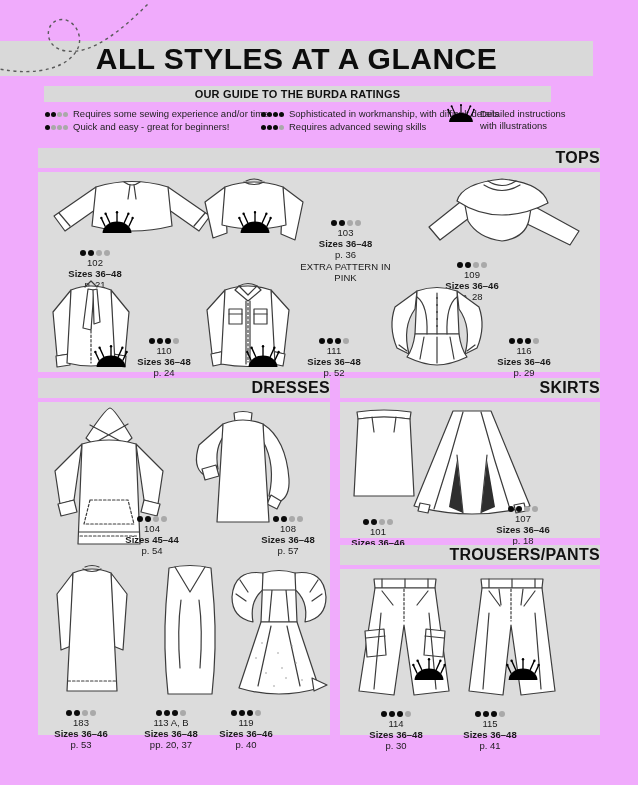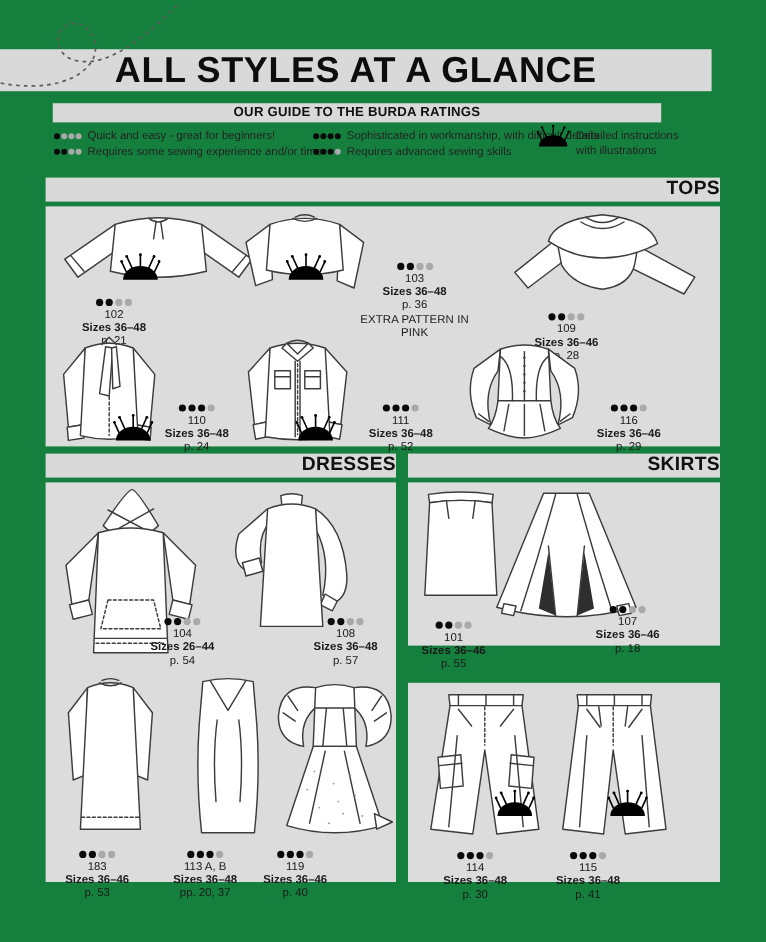--- a/index.html
+++ b/index.html
@@ -1,17 +1,17 @@
 <!DOCTYPE html>
 <html><head>
 <meta charset="utf-8">
 <style>
   html,body{margin:0;padding:0;background:#fff;}
   #page{
-    position:relative;width:638px;height:785px;background:#15803d;overflow:hidden;
+    position:relative;width:638px;height:785px;background:#f0abfc;overflow:hidden;
     font-family:"Liberation Sans",sans-serif;color:#111;
   }
   .abs{position:absolute;}
   .bar{position:absolute;background:#d9d9d9;}
   .box{position:absolute;background:#dcdcdc;}
   .main-title{
     font-size:30px;font-weight:bold;text-align:center;line-height:35px;letter-spacing:.5px;color:#0d0d0d;
   }
   .guide-title{font-size:11px;font-weight:bold;text-align:center;line-height:16px;letter-spacing:.2px;}
   .sec-title{font-size:16px;font-weight:bold;text-align:right;line-height:20px;letter-spacing:.3px;}
@@ -67,26 +67,26 @@
   <div class="bar" style="left:0;top:41px;width:593px;height:35px">
     <div class="main-title">ALL STYLES AT A GLANCE</div>
   </div>
 
   <div class="bar" style="left:44px;top:86px;width:507px;height:16px">
     <div class="guide-title">OUR GUIDE TO THE BURDA RATINGS</div>
   </div>
 
   <div class="abs" style="left:44px;top:107px">
     <div class="legend-row">
+      <span class="dots sm"><span class="dot filled"></span><span class="dot filled"></span><span class="dot"></span><span class="dot"></span></span>
+      <span class="legend-text">Requires some sewing experience and/or time</span>
+    </div>
+    <div class="legend-row">
       <span class="dots sm"><span class="dot filled"></span><span class="dot"></span><span class="dot"></span><span class="dot"></span></span>
       <span class="legend-text">Quick and easy - great for beginners!</span>
-    </div>
-    <div class="legend-row">
-      <span class="dots sm"><span class="dot filled"></span><span class="dot filled"></span><span class="dot"></span><span class="dot"></span></span>
-      <span class="legend-text">Requires some sewing experience and/or time</span>
     </div>
   </div>
   <div class="abs" style="left:260px;top:107px">
     <div class="legend-row">
       <span class="dots sm"><span class="dot filled"></span><span class="dot filled"></span><span class="dot filled"></span><span class="dot filled"></span></span>
       <span class="legend-text">Sophisticated in workmanship, with difficult details</span>
     </div>
     <div class="legend-row">
       <span class="dots sm"><span class="dot filled"></span><span class="dot filled"></span><span class="dot filled"></span><span class="dot"></span></span>
       <span class="legend-text">Requires advanced sewing skills</span>
@@ -232,21 +232,21 @@
       <path d="M14,99 L30,95 L33,107 L17,111 Z"></path>
       <path d="M116,99 L100,95 L97,107 L113,111 Z"></path>
       <path d="M38,39 Q65,31 92,39 L96,139 L34,139 Z"></path>
       <path class="dash" d="M46,95 L84,95 L90,119 L40,119 Z"></path>
       <path class="ln" d="M35,127 L95,127"></path>
       <path class="dash" d="M36,131 L94,131"></path>
     </svg>
     <div class="label" style="left:76px;top:100px;width:76px">
       <span class="dots"><span class="dot filled"></span><span class="dot filled"></span><span class="dot"></span><span class="dot"></span></span>
       <div>104</div>
-      <div class="sizes">Sizes 26–44</div>
+      <div class="sizes">Sizes 45–44</div>
       <div>p. 54</div>
     </div>
 
     <svg class="garment" style="left:148px;top:3px" width="116" height="123" viewBox="0 0 116 123">
       <path d="M48,8 Q57,5 66,8 L65,17 L49,17 Z"></path>
       <path d="M37,19 L13,40 Q6,62 18,70 L32,64 Q28,42 39,30 Z"></path>
       <path d="M16,64 L30,60 L33,71 L19,75 Z"></path>
       <path d="M77,19 Q100,34 103,74 Q104,92 93,97 L83,91 Q90,60 77,36 Z"></path>
       <path d="M85,90 L95,96 L91,104 L81,99 Z"></path>
       <path d="M37,19 Q57,11 77,19 L83,117 L31,117 Z"></path>
@@ -339,20 +339,23 @@
       <path d="M124,98 L114,100 L116,108 L126,106 Z"></path>
     </svg>
     <div class="label" style="left:152px;top:90px;width:62px">
       <span class="dots"><span class="dot filled"></span><span class="dot filled"></span><span class="dot"></span><span class="dot"></span></span>
       <div>107</div>
       <div class="sizes">Sizes 36–46</div>
       <div>p. 18</div>
     </div>
   </div>
 
+  <div class="bar" style="left:340px;top:545px;width:260px;height:20px">
+    <div class="sec-title">TROUSERS/PANTS</div>
+  </div>
   <div class="box" style="left:340px;top:569px;width:260px;height:166px">
 
     <svg class="garment" style="left:8px;top:4px" width="114" height="128" viewBox="0 0 114 128">
       <path d="M26,6 L88,6 L87,15 L27,15 Z"></path>
       <path class="ln" d="M34,6 L34,15 M57,6 L57,15 M80,6 L80,15"></path>
       <path d="M27,15 L11,118 L46,122 L56,52 L66,122 L101,118 L87,15 Z"></path>
       <path class="dash" d="M56,16 L56,48"></path>
       <path class="ln" d="M34,18 L45,32 M80,18 L69,32"></path>
       <path d="M17,58 L36,56 L38,82 L19,84 Z"></path>
       <path class="ln" d="M18,65 L37,63"></path>

